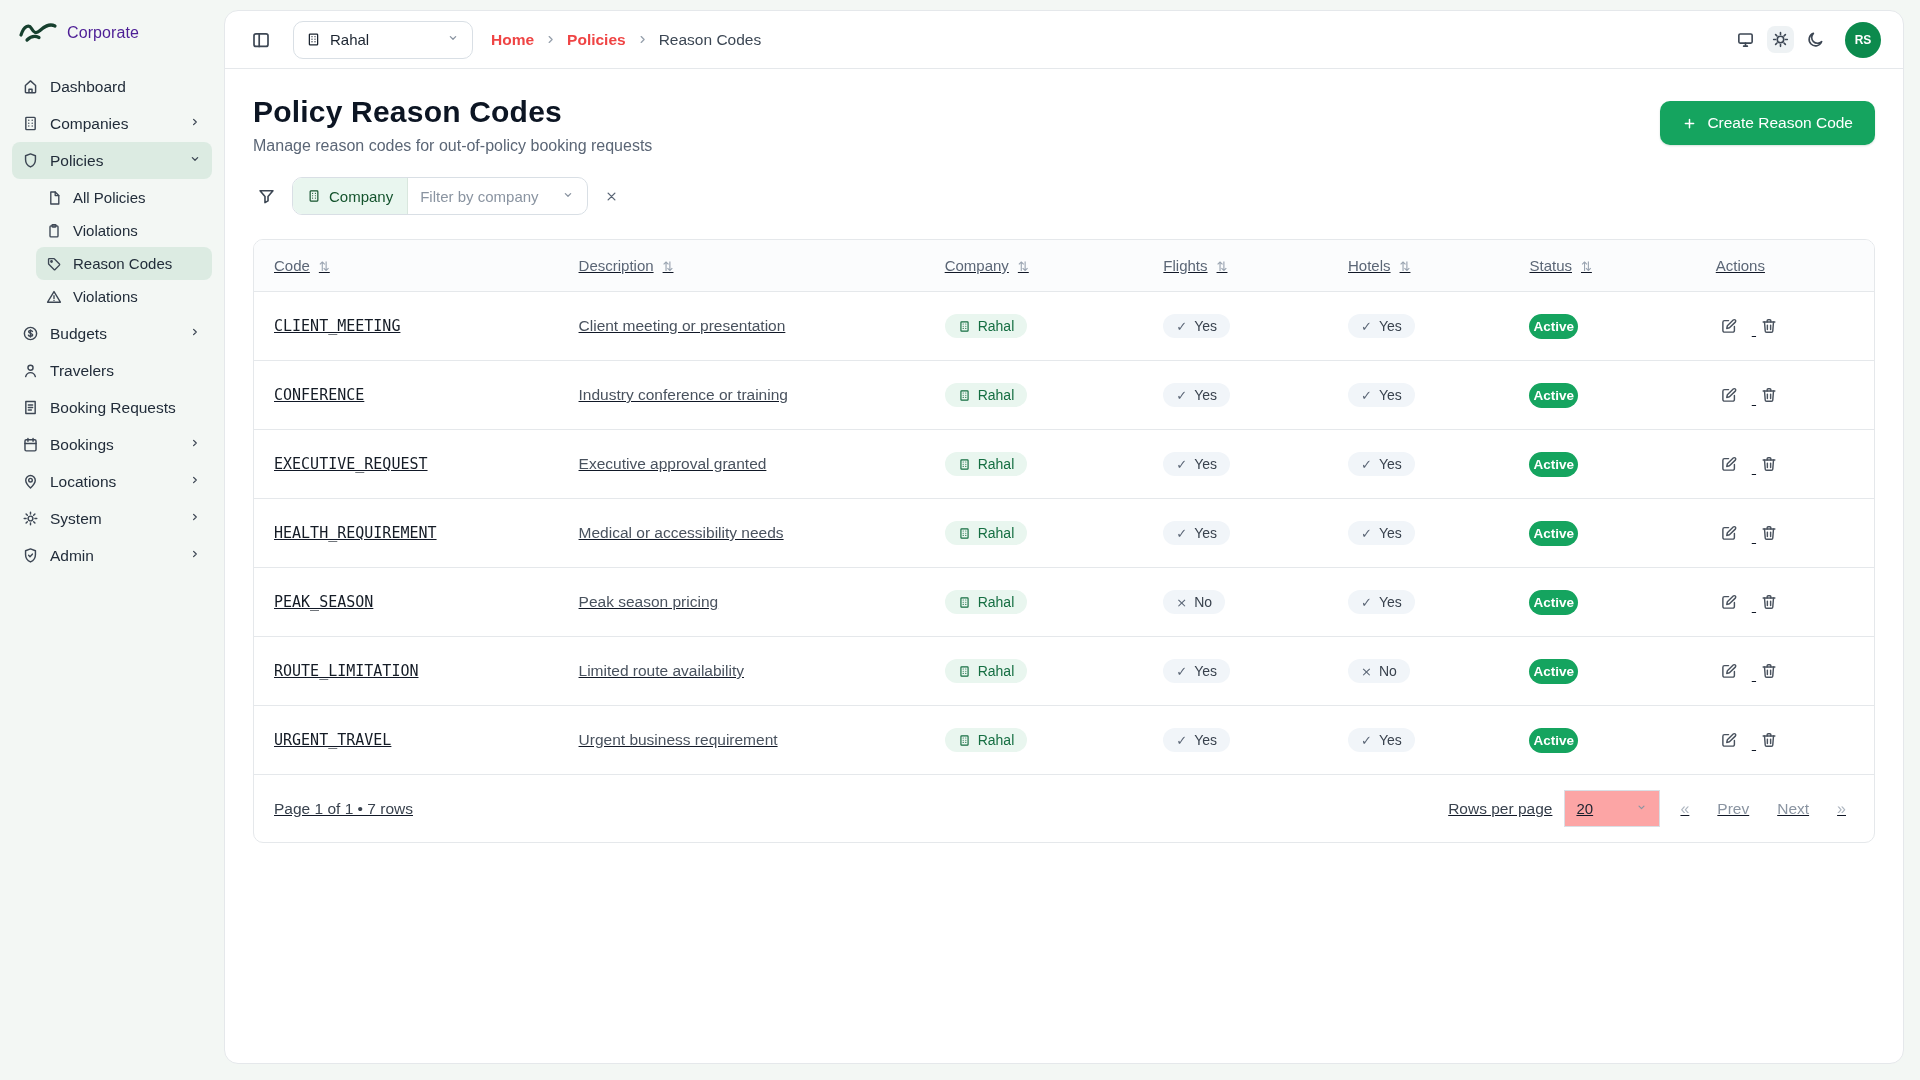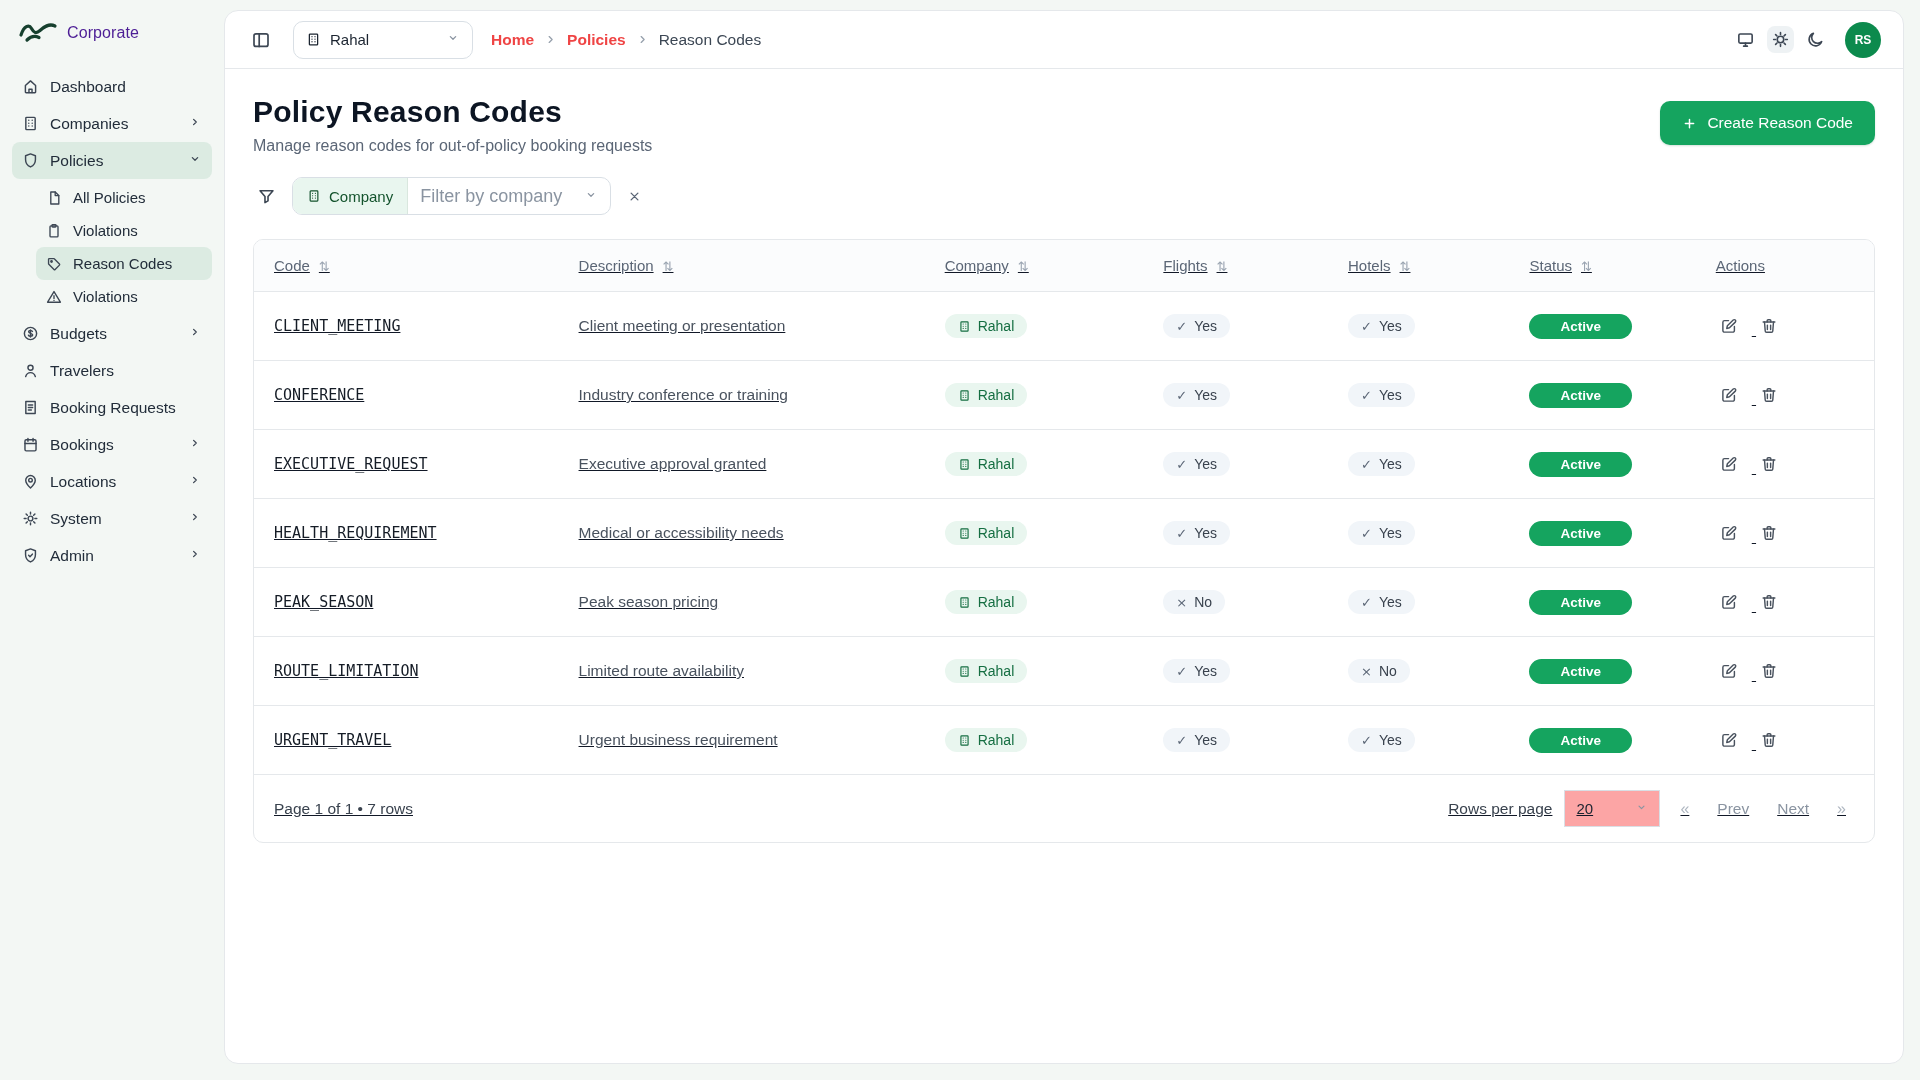--- a/index.html
+++ b/index.html
@@ -61,39 +61,39 @@
   .page-title{font-size:30px;font-weight:700;color:#0c1523;letter-spacing:.2px;}
   .page-subtitle{margin-top:8px;font-size:16px;color:#5b6676;}
   .btn-primary{display:inline-flex;align-items:center;gap:10px;background:var(--green);color:#fff;border:none;
     height:44px;padding:0 22px;border-radius:10px;font-size:15.5px;font-weight:500;cursor:pointer;margin-top:6px;
     font-family:inherit;box-shadow:0 1px 2px rgba(16,90,54,.18);}
 
   .filter-row{display:flex;align-items:center;gap:12px;margin-top:22px;}
   .filter-group{display:flex;align-items:stretch;height:38px;border:1px solid #d9dfe5;border-radius:10px;overflow:hidden;background:#fff;}
   .filter-chip{display:flex;align-items:center;gap:8px;padding:0 14px;background:var(--green-chip-bg);
     color:#14532d;font-size:15px;font-weight:500;border-right:1px solid #d9e7de;}
-  .filter-dropdown{display:flex;align-items:center;gap:22px;padding:0 12px;min-width:150px;color:#8a94a1;font-size:18px;cursor:pointer;}
+  .filter-dropdown{display:flex;align-items:center;gap:22px;padding:0 12px;min-width:150px;color:#8a94a1;font-size:15px;cursor:pointer;}
   .clear-btn{color:#5b6676;}
 
   
   .table-card{margin-top:24px;border:1px solid var(--border);border-radius:10px;overflow:hidden;background:#fff;text-decoration:underline;}
   table{width:100%;border-collapse:collapse;table-layout:fixed;}
   thead th{background:#fbfcfd;text-align:left;padding:17px 20px;font-size:15px;font-weight:500;color:#5b6676;
     border-bottom:1px solid var(--border);cursor:pointer;}
   thead th.no-sort{cursor:default;}
   .sort-ico{margin-left:9px;font-size:13px;color:#9aa4b1;font-family:"DejaVu Sans",sans-serif;}
   tbody tr{border-bottom:1px solid var(--border);}
   tbody tr:last-child{border-bottom:none;}
   td{padding:21px 20px;vertical-align:middle;font-size:15.5px;color:#49525e;}
   .code{font-family:"DejaVu Sans Mono","Liberation Mono",monospace;font-size:15px;color:#151c26;}
   .pill{display:inline-flex;align-items:center;gap:7px;padding:4px 13px;border-radius:999px;font-size:14px;white-space:nowrap;}
   .pill-green{background:var(--green-chip-bg);color:var(--green-chip-text);font-weight:500;}
   .pill-bool{background:#f1f5f9;color:#39424e;}
   .pill-ico{font-family:"DejaVu Sans",sans-serif;font-size:13px;color:#5b6676;}
-  .badge{display:inline-block;background:var(--green);color:#fff;padding:5px 31px;border-radius:999px;font-size:13.5px;font-weight:600;}
+  .badge{display:inline-block;background:var(--green);color:#fff;padding:5px 4px;border-radius:999px;font-size:13.5px;font-weight:600;}
   .td-actions .icon-btn{color:#49525e;margin-right:10px;}
 
   .table-footer{display:flex;align-items:center;padding:15px 20px;border-top:1px solid var(--border);}
   .page-summary{font-size:15.5px;color:#39424e;}
   .footer-right{margin-left:auto;display:flex;align-items:center;gap:12px;}
   .rpp-label{font-size:15.5px;color:#39424e;}
   .rpp-select{display:flex;align-items:center;justify-content:space-between;width:96px;height:37px;padding:0 11px;
     border:1px solid #d9dfe5;border-radius:0;font-size:15px;color:#1b2430;background:#fca5a5;cursor:pointer;}
   .rpp-select .chev{color:#8a94a1;}
   .pg-btn{background:none;border:none;font-family:inherit;font-size:15.5px;color:#8a94a1;padding:6px 8px;cursor:pointer;}

